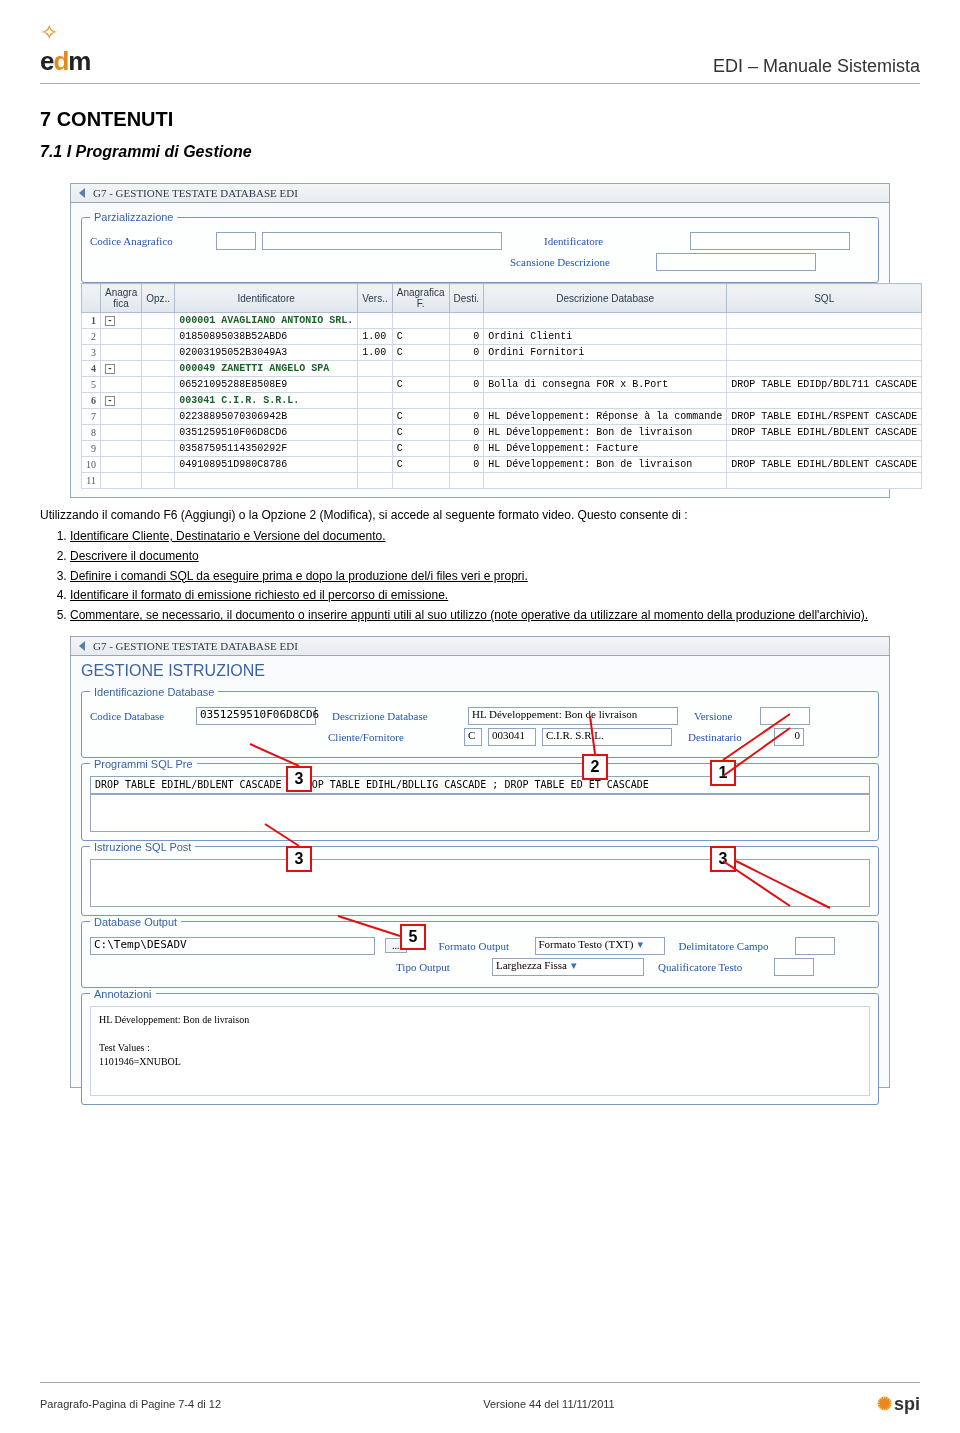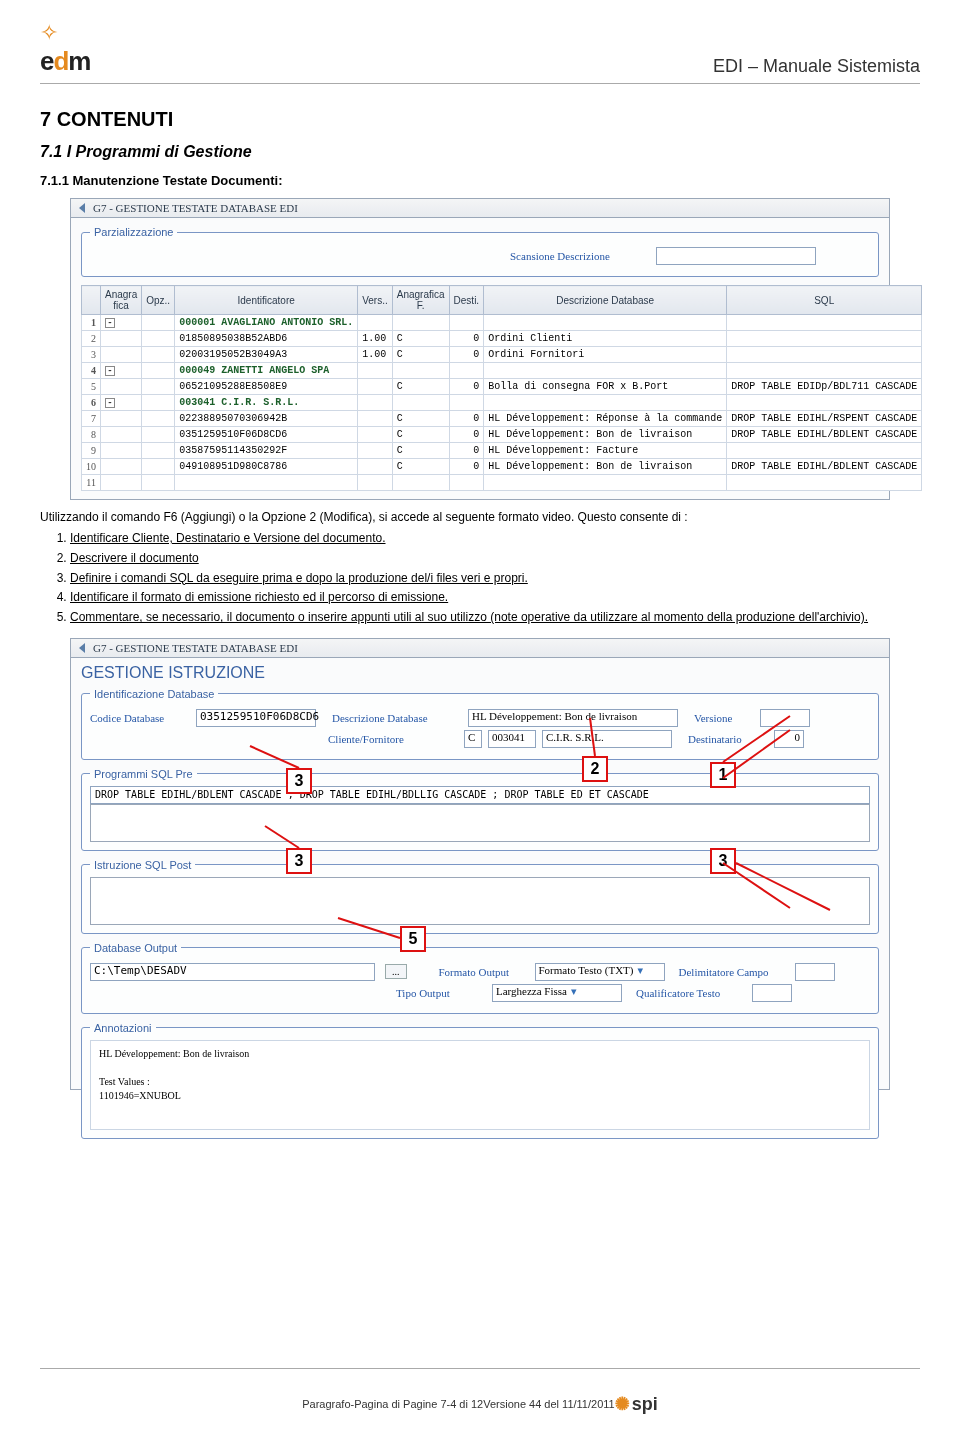--- a/index.html
+++ b/index.html
@@ -7,47 +7,47 @@
   .page { padding: 20px 40px 20px 40px; min-height: 1433px; position: relative; }
   .header { display: flex; justify-content: space-between; align-items: flex-end; border-bottom: 1px solid #aaa; padding-bottom: 6px; margin-bottom: 24px; }
   .logo { font-family: Arial; }
   .logo .flame { color: #e58a1f; font-size: 22px; }
   .logo .edm  { font-weight: bold; font-size: 26px; letter-spacing: -1px; }
   .logo .edm .e { color: #222; }
   .logo .edm .d { color: #e58a1f; }
   .logo .edm .m { color: #222; }
   .doc-title { font-family: Verdana, Arial; font-size: 18px; color: #333; }
   h1 { font-family: Verdana, Arial; font-size: 20px; font-weight: bold; margin: 20px 0 12px 0; }
-  h2 { font-family: Verdana, Arial; font-size: 16px; font-weight: bold; font-style: italic; margin: 12px 0 12px 0; }
+  h2 { font-family: Verdana, Arial; font-size: 16px; font-weight: bold; font-style: italic; margin: 12px 0 22px 0; }
   h3 { font-family: Verdana, Arial; font-size: 13px; font-weight: bold; margin: 6px 0 6px 0; }
   p  { font-family: Verdana, Arial; font-size: 12px; margin: 6px 0; }
   ol { margin: 6px 0 12px 30px; font-size: 12px; }
   ol li { margin: 3px 0; line-height: 1.4; text-decoration: underline; }
   .shot-frame { margin: 10px auto; width: 820px; }
   .window-title { background: linear-gradient(#f4f5f6,#e8ebef); border: 1px solid #9aa7b8; font: 11px "Segoe UI", Tahoma; color: #2b3a4b; padding: 3px 8px; display: flex; align-items: center; gap: 8px; }
   .window-title .nav { display:inline-block; width:0;height:0;border-top:5px solid transparent;border-bottom:5px solid transparent;border-right:6px solid #5a7ea8; }
   .panel { border: 1px solid #9aa7b8; border-top: none; background: #fafbfc; padding: 8px 10px; font: 11px "Segoe UI", Tahoma, Arial; }
-  fieldset { border: 1px solid #7a96c5; border-radius: 3px; padding: 6px 8px 8px 8px; margin-bottom: 8px; background: #fdfefe; }
+  fieldset { border: 1px solid #7a96c5; border-radius: 3px; padding: 6px 8px 8px 8px; margin-bottom: 0; background: #fdfefe; }
   legend { color: #3a62a3; font-weight: normal; padding: 0 4px; font-size: 11px; }
   .row { display: flex; align-items: center; gap: 6px; margin: 3px 0; font-family: "Segoe UI", Tahoma; font-size: 11px; }
   .lbl-blue { color: #2556a6; font-size: 11px; }
   .field { background: #fff; border: 1px solid #8fa4bf; height: 18px; padding: 0 3px; font-size: 11px; }
   .field.sm  { width: 40px; }
   .field.mid { width: 160px; }
   .field.lg  { width: 240px; }
   table.data { width: 100%; border-collapse: collapse; font: 10px Tahoma, Arial; background: #fff; }
   table.data th { background: linear-gradient(#f1f3f6,#e2e7ee); border: 1px solid #b0bdd0; padding: 3px 4px; font-weight: normal; color: #2b3a4b; }
   table.data td { border: 1px solid #cfd8e4; padding: 2px 4px; white-space: nowrap; font-family: "Courier New", monospace; font-size: 10px; }
   table.data td.num { text-align: right; color: #555; font-family: Tahoma; }
   .treeico { display:inline-block; width:10px; height:10px; border:1px solid #888; text-align:center; line-height:8px; font-size:9px; margin-right:3px; background:#fff; color:#333; }
   .bold-row td { font-weight: bold; color: #1b5f2a; }
   .callout { position: absolute; border: 2px solid #d11; background: #fff; color: #000; font: bold 16px Arial; width: 26px; height: 26px; text-align: center; line-height: 22px; }
   .shot2-wrap { position: relative; }
   .shot2-wrap svg.overlay { position: absolute; top: 0; left: 0; width: 100%; height: 100%; pointer-events: none; }
-  .footer { position: absolute; bottom: 18px; left: 40px; right: 40px; border-top: 1px solid #aaa; padding-top: 24px; display: flex; justify-content: center; align-items: center; font-size: 11px; color: #333; }
+  .footer { position: absolute; bottom: 18px; left: 40px; right: 40px; border-top: 1px solid #aaa; padding-top: 10px; display: flex; justify-content: space-between; align-items: center; font-size: 11px; color: #333; }
   .spi-logo { font-weight: bold; font-size: 18px; display: flex; align-items: center; gap: 2px; }
   .spi-gear { color: #e58a1f; font-size: 18px; }
   .shot2-box { border: 1px solid #9aa7b8; background: #fff; height: 38px; }
   .dotbtn { display:inline-block; border:1px solid #9aa; padding:1px 6px; margin-left:4px; background:#f3f5f8; font-size:10px; }
   .select-caret { color:#3570b8; padding:0 4px; }
   .annot-box { border:1px solid #cbd6e4; background:#fff; padding:6px 8px; font:10px Tahoma; line-height:1.4; min-height:90px; }
 </style>
 </head>
 <body>
 
@@ -56,30 +56,37 @@
   <div class="header">
     <div class="logo">
       <span class="flame">✧</span><br>
       <span class="edm"><span class="e">e</span><span class="d">d</span><span class="m">m</span></span>
     </div>
     <div class="doc-title">EDI – Manuale Sistemista</div>
   </div>
 
   <h1>7  CONTENUTI</h1>
   <h2>7.1  I Programmi di Gestione</h2>
-  <h3>7.1.1  Manutenzione Testate Documenti:</h3>
 
   <div class="shot-frame">
     <div class="window-title">
       <span class="nav"></span>
       <span>G7 - GESTIONE TESTATE DATABASE EDI</span>
     </div>
     <div class="panel">
       <fieldset>
         <legend>Parzializzazione</legend>
+        <div class="row">
+          <span class="lbl-blue" style="width:120px">Codice Anagrafico</span>
+          <span class="field sm"></span>
+          <span class="field lg"></span>
+          <span style="width:30px"></span>
+          <span class="lbl-blue" style="width:140px">Identificatore</span>
+          <span class="field mid"></span>
+        </div>
         <div class="row">
           <span style="width:414px"></span>
           <span class="lbl-blue" style="width:140px">Scansione Descrizione</span>
           <span class="field mid"></span>
         </div>
       </fieldset>
 
       <table class="data">
         <thead>
             <tr id="shot1-headrow">
@@ -278,21 +285,21 @@
           <span class="dotbtn">...</span>
           <span style="width:20px"></span>
           <span class="lbl-blue" style="width:90px">Formato Output</span>
           <span class="field" style="width:130px"><span>Formato Testo (TXT)</span><span class="select-caret">▾</span></span>
           <span class="lbl-blue" style="width:110px; margin-left:8px">Delimitatore Campo</span>
           <span class="field sm"></span>
         </div>
         <div class="row">
           <span style="width:300px"></span>
           <span class="lbl-blue" style="width:90px">Tipo Output</span>
-          <span class="field" style="width:130px"><span>Larghezza Fissa</span><span class="select-caret">▾</span></span>
+          <span class="field" style="width:152px"><span>Larghezza Fissa</span><span class="select-caret">▾</span></span>
           <span class="lbl-blue" style="width:110px; margin-left:8px">Qualificatore Testo</span>
           <span class="field sm"></span>
         </div>
       </fieldset>
 
       <fieldset>
         <legend>Annotazioni</legend>
         <div class="annot-box">
           <div>HL Développement: Bon de livraison</div><br>
           <div>Test Values :</div>

